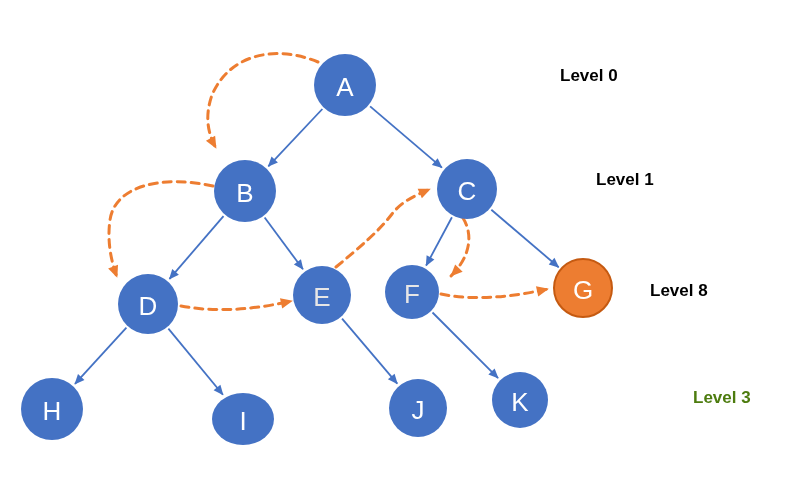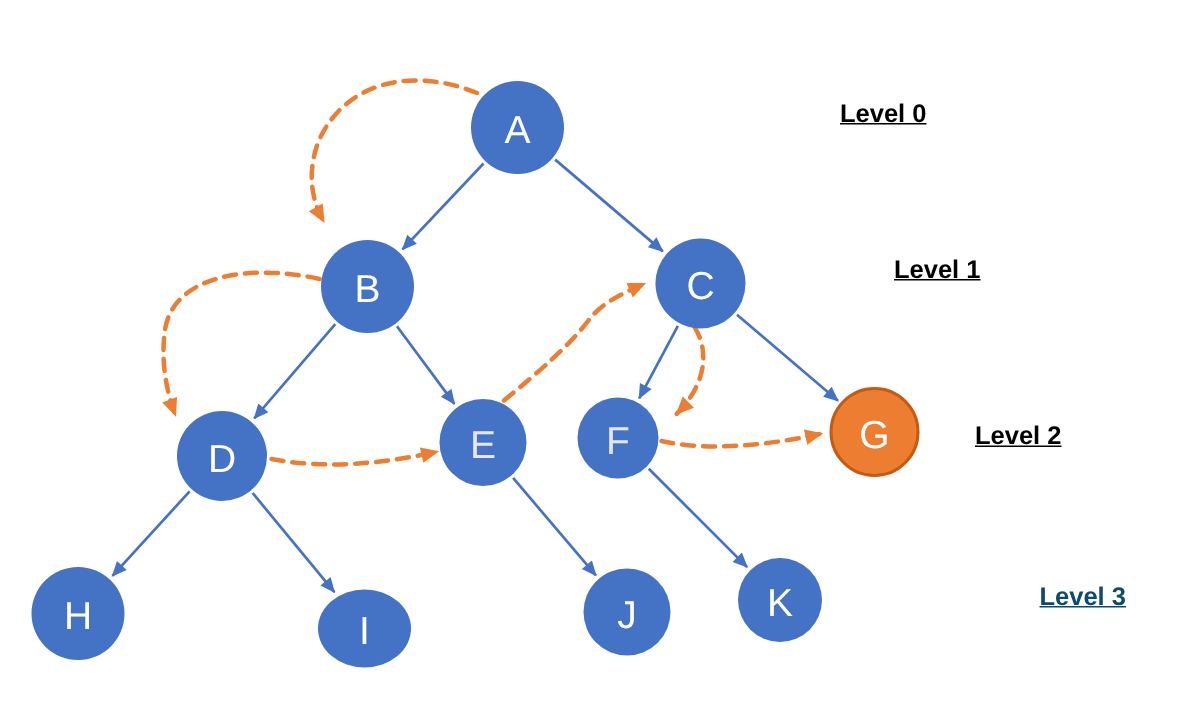--- a/index.html
+++ b/index.html
@@ -13,21 +13,20 @@
   }
   svg { position: absolute; left: 0; top: 0; }
   .level-label {
     position: absolute;
     font-family: "Liberation Sans", sans-serif;
     font-size: 17px;
     font-weight: 700;
     line-height: 1;
     color: #000000;
     white-space: nowrap;
-    text-decoration: underline;
   }
   .node-letter {
     font-family: "Liberation Sans", sans-serif;
     font-size: 26px;
     font-weight: 400;
   }
 </style>
 </head>
 <body>
 
@@ -105,16 +104,16 @@
         </g>
         <g>
           <ellipse cx="520" cy="400" rx="28" ry="28" fill="#4472C4" stroke="none" stroke-width="0"></ellipse>
           <text x="520" y="400" text-anchor="middle" dominant-baseline="central" dy="0.06em" fill="#FFFFFF" class="node-letter">K</text>
         </g>
       </g>
   </svg>
 
   <div class="level-label" style="left: 560px; top: 67px; color: rgb(0, 0, 0);">Level 0</div>
   <div class="level-label" style="left: 596px; top: 171px; color: rgb(0, 0, 0);">Level 1</div>
-  <div class="level-label" style="left: 650px; top: 282px; color: rgb(0, 0, 0);">Level 2</div>
-  <div class="level-label" style="left: 693px; top: 389px; color: #0c4a6e;">Level 3</div>
+  <div class="level-label" style="left: 650px; top: 282px; color: rgb(0, 0, 0);">Level 8</div>
+  <div class="level-label" style="left: 693px; top: 389px; color: #4d7c0f;">Level 3</div>
 
 </div>
 
 </body></html>

